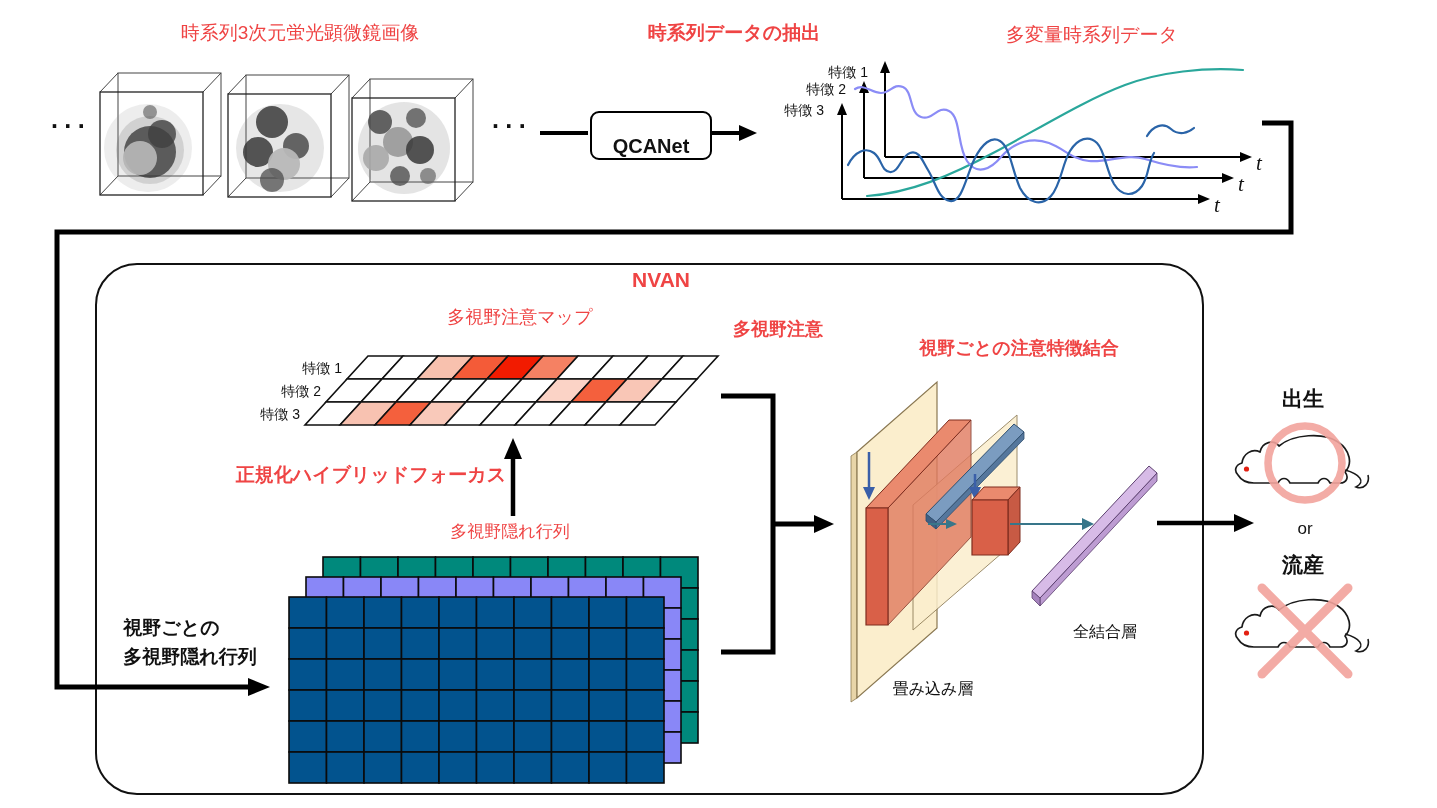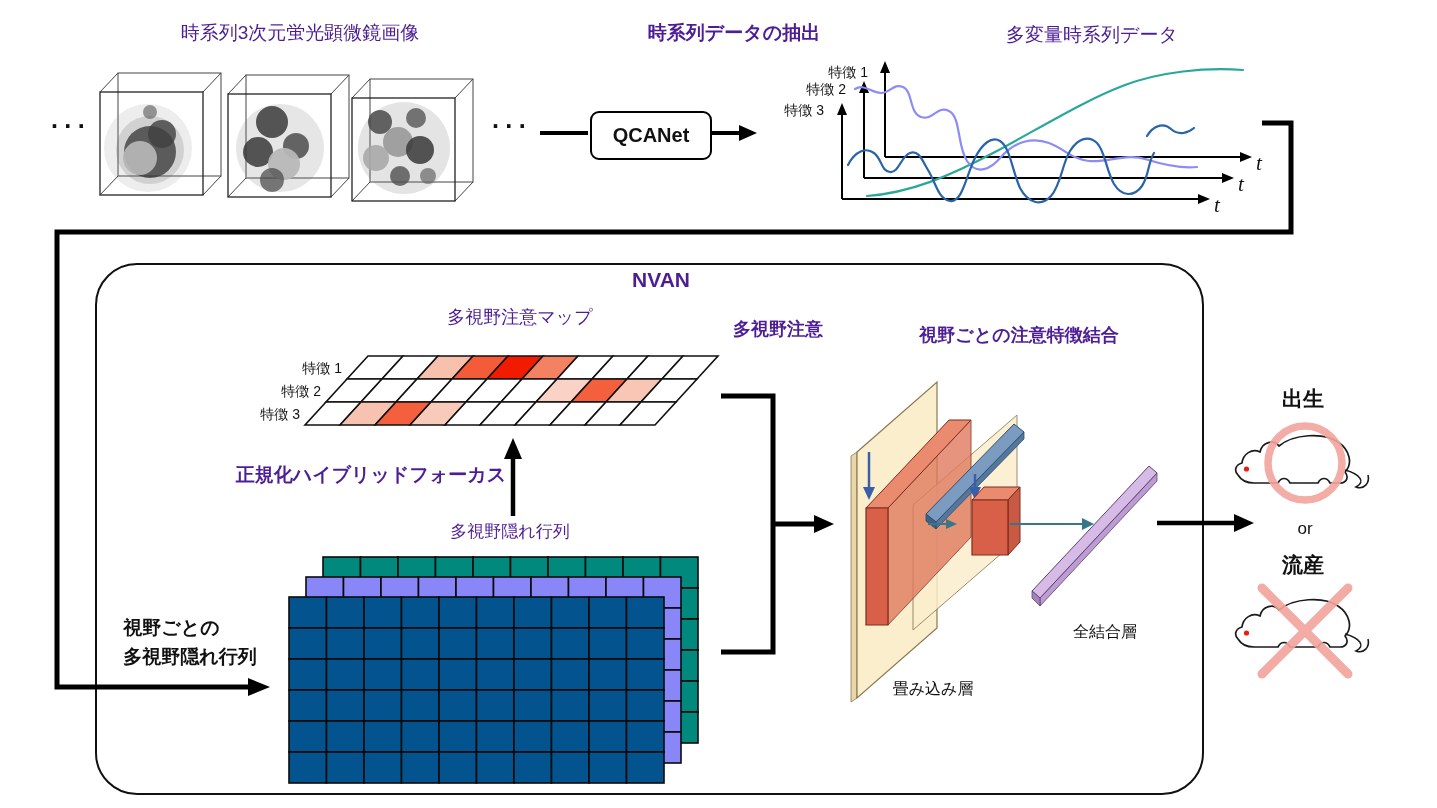--- a/index.html
+++ b/index.html
@@ -1,25 +1,25 @@
 <!DOCTYPE html>
 <html><head>
 <meta charset="utf-8">
 <style>
   html,body{margin:0;padding:0;background:#fff;}
   .stage{position:relative;width:1437px;height:808px;background:#ffffff;overflow:hidden;
          font-family:"Liberation Sans","DejaVu Sans",sans-serif;color:#111;}
-  .clabel{position:absolute;transform:translateX(-50%);white-space:nowrap;color:#4c1d95;}
+  .clabel{position:absolute;transform:translateX(-50%);white-space:nowrap;color:#ef4444;}
   .b{font-weight:700;}
   .fs19{font-size:19px;} .fs18{font-size:18px;} .fs17{font-size:17px;} .fs21{font-size:21px;}
   .dots{position:absolute;transform:translateX(-50%);font-size:25px;font-weight:700;letter-spacing:5px;color:#111;}
   .nvan-box{position:absolute;left:95px;top:263px;width:1105px;height:528px;
             border:2px solid #111;border-radius:42px;background:transparent;}
   .qcanet-box{position:absolute;left:590px;top:111px;width:118px;height:45px;border:2.5px solid #000;
-              border-radius:9px;display:flex;align-items:center;justify-content:center;
+              border-radius:9px;display:flex;align-items:flex-end;justify-content:center;
               font-size:20px;font-weight:700;background:#fff;}
   .enc-label{position:absolute;left:190px;top:613px;transform:translateX(-50%);
              font-size:19px;font-weight:700;line-height:29px;white-space:nowrap;}
   svg{position:absolute;overflow:visible;}
   svg text{fill:#111;font-family:"Liberation Sans","DejaVu Sans",sans-serif;}
   .lbl-sm{font-size:14px;}
   .t-italic{font-family:"Liberation Serif","DejaVu Serif",serif;font-style:italic;font-size:21px;}
   .svg16{font-size:16px;}
   .svg-big-bold{font-size:21px;font-weight:700;}
   .svg-or{font-size:17px;}
@@ -125,21 +125,21 @@
       <path stroke="#2aa79b" d="M867,196 C910,193 950,176 995,152 C1040,128 1085,100 1125,85 C1160,72 1205,67 1243,70"></path>
       <path stroke="#8b8cf6" d="M855,89 C864,83 871,93 881,93 C891,93 893,83 903,87 C913,91 909,113 921,117 C933,121 937,105 949,111 C961,117 957,146 967,161 C977,176 991,169 1001,157 C1015,141 1033,137 1049,143 C1065,149 1071,159 1089,161 C1107,163 1127,153 1145,159 C1161,164 1181,169 1197,167"></path>
       <path stroke="#2a64a8" d="M848,165 C855,151 866,147 874,153 C882,159 881,171 890,172 C899,173 901,156 910,153 C919,150 922,160 928,170 C936,183 938,199 950,201 C962,203 966,177 974,160 C982,143 992,136 1000,141 C1010,147 1012,170 1020,188 C1028,203 1041,207 1051,196 C1061,185 1062,164 1070,151 C1078,138 1089,135 1097,143 C1105,151 1106,170 1114,184 C1122,197 1134,197 1142,186 C1149,176 1148,162 1154,153"></path>
       <path stroke="#2a64a8" d="M1147,136 C1153,126 1163,122 1171,129 C1179,136 1188,133 1194,128"></path>
     </g>
   </svg>
 
   <div class="clabel fs21 b" style="left:661px;top:268px;">NVAN</div>
   <div class="clabel fs18" style="left:520px;top:305px;">多視野注意マップ</div>
   <div class="clabel fs18 b" style="left:778px;top:317px;">多視野注意</div>
-  <div class="clabel fs18 b" style="left:1019px;top:323px;">視野ごとの注意特徴結合</div>
+  <div class="clabel fs18 b" style="left:1019px;top:336px;">視野ごとの注意特徴結合</div>
   <div class="clabel fs19 b" style="left:371px;top:462px;text-align:right;">正規化ハイブリッドフォーカス</div>
   <div class="clabel fs17" style="left:510px;top:520px;">多視野隠れ行列</div>
   <div class="enc-label">
     <div>視野ごとの</div>
     <div>多視野隠れ行列</div>
   </div>
 
   <svg style="left:230px;top:345px;" width="520" height="100" viewBox="230 345 520 100">
     <g id="attn-cells">
         <polygon points="368,356 403,356 382,379 347,379" fill="#ffffff" stroke="#111" stroke-width="1.6"></polygon>

